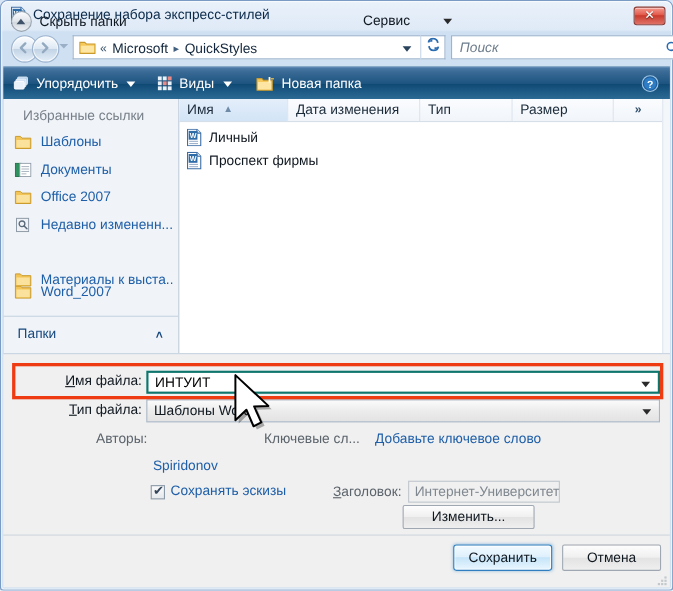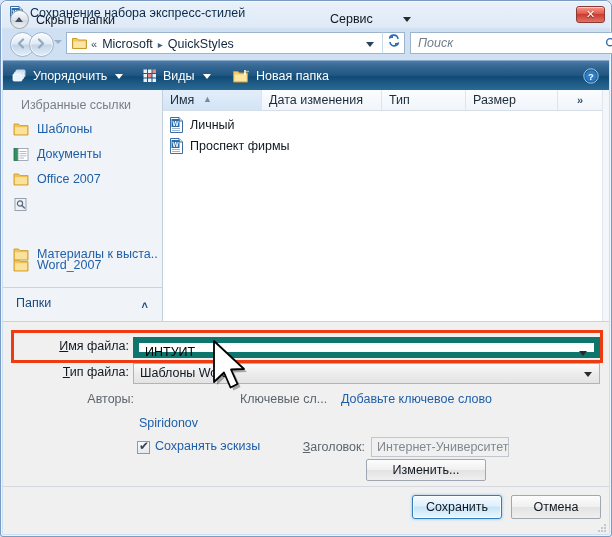--- a/index.html
+++ b/index.html
@@ -397,21 +397,21 @@
     white-space: nowrap;
   }
   .form-label u { text-decoration: underline; }
 
   #filename-field {
     position: absolute;
     left: 133px; top: 337px;
     width: 467px; height: 21px;
     box-sizing: border-box;
     background: #ffffff;
-    border: 6px solid #0f766e;
+    border: 2px solid #0f766e;
     cursor: text;
   }
   #filename-value {
     position: absolute;
     left: 6px; top: 2px;
     font-size: 12.5px;
     color: #000000;
   }
   #filename-dropdown {
     position: absolute;
@@ -817,20 +817,21 @@
       </div>
 
       <div class="fav-item" style="top:103px;">
         <span class="fi-icon">
           <svg width="17" height="15" viewBox="0 0 17 15">
             <rect x="2" y="1.5" width="11" height="12" fill="#eef2f7" stroke="#8e9aa6" stroke-width="0.9"></rect>
             <circle cx="7" cy="6.5" r="2.6" fill="none" stroke="#5a6a7a" stroke-width="1.2"></circle>
             <path d="M8.9 8.4 L11.5 11" stroke="#5a6a7a" stroke-width="1.4" stroke-linecap="round"></path>
           </svg>
         </span>
+        <span class="fi-label">Недавно измененн...</span>
       </div>
 
       <div class="fav-item" style="top:128px;margin-top:36px;">
         <span class="fi-icon">
           <svg width="17" height="15" viewBox="0 0 17 15">
               <path d="M1 2 H5.5 L7 3.6 H15 V13 H1 Z" fill="#f3c556" stroke="#c99b2e" stroke-width="0.9"></path>
               <path d="M2 5.2 H14 V12.2 H2 Z" fill="#fbe29c"></path>
             </svg>
         </span>
         <span class="fi-label">Word_2007</span>

